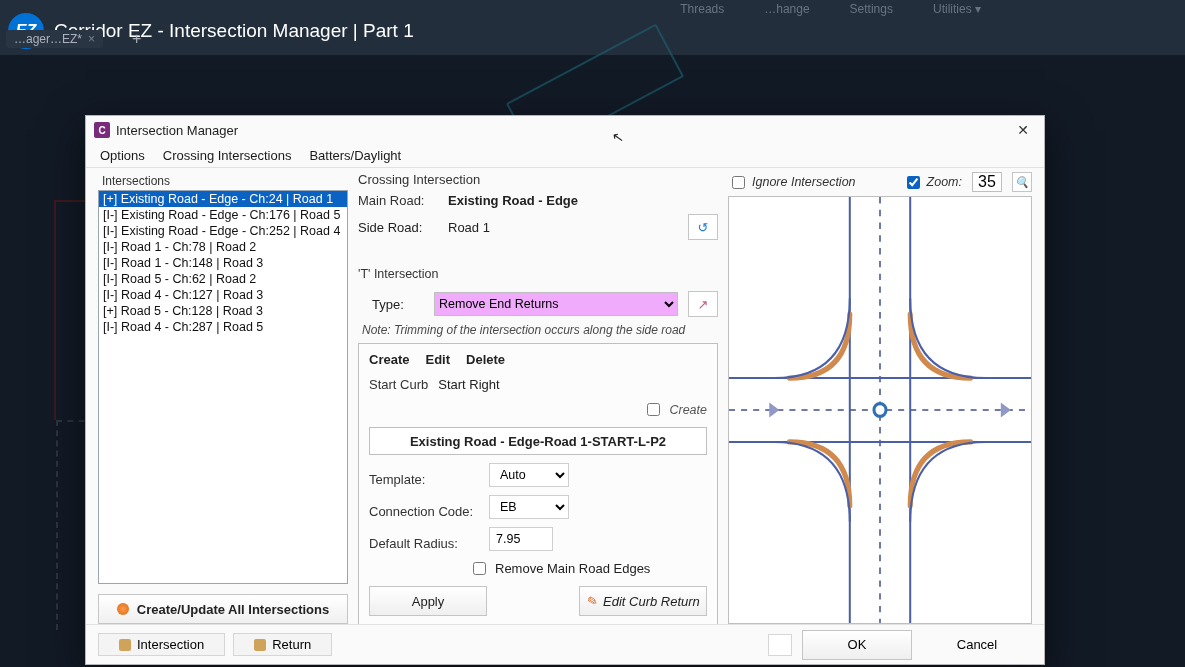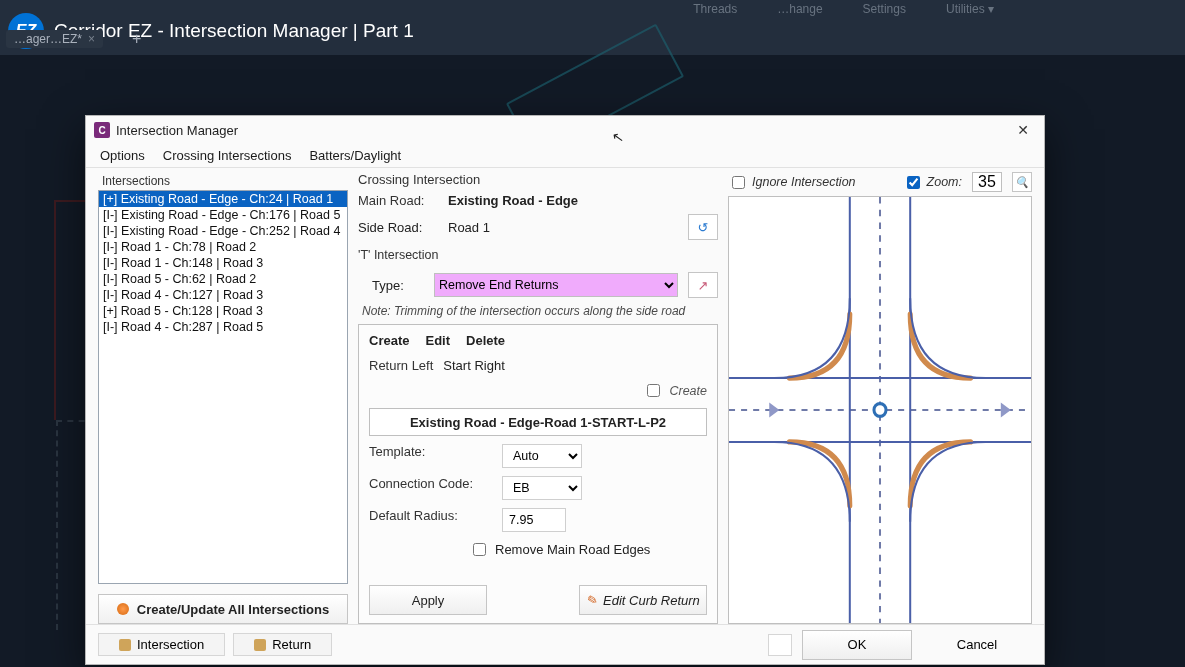--- a/index.html
+++ b/index.html
@@ -1,21 +1,21 @@
 <!DOCTYPE html>
 <html><head>
 <meta charset="utf-8">
 <style>
 * { box-sizing: border-box; font-family: "Segoe UI", Arial, sans-serif; }
 html,body { margin:0; padding:0; width:1185px; height:667px; overflow:hidden; background:#1a2230; }
 .app-bg { position:relative; width:1185px; height:667px; background:linear-gradient(180deg,#232e3d 0 55px,#121a26 55px 100%); }
 .topbar { position:absolute; top:0; left:0; right:0; height:62px; display:flex; align-items:center; color:#e8e8e8; }
 .ez-logo { width:36px; height:36px; border-radius:18px; background:#0072d6; color:#fff; font-weight:700; font-style:italic; display:flex; align-items:center; justify-content:center; margin:0 10px 0 8px; font-size:16px; }
 .title { font-size:19px; color:#fff; }
-.ribbon-labels { position:absolute; top:2px; right:191px; color:#7f8a97; font-size:12px; display:flex; gap:40px; }
+.ribbon-labels { position:absolute; top:2px; right:204px; color:#7f8a97; font-size:12px; display:flex; gap:40px; }
 .ribbon-labels span { opacity:.75; }
 .tab-strip { position:absolute; top:30px; left:6px; display:flex; align-items:center; gap:23px; color:#aab2bd; font-size:12px; }
 .tab-strip .tab { background:#2a3543; padding:2px 8px; border-radius:3px; display:flex; align-items:center; gap:6px; }
 .tab-strip .x { cursor:pointer; opacity:.6; }
 .tab-strip .plus { font-size:16px; padding:0 6px; cursor:pointer; }
 
 
 .bg-road { position:absolute; pointer-events:none; }
 .bg-road.top { top:60px; left:510px; width:170px; height:60px; border:2px solid #1c5f6d; transform:rotate(-28deg); border-radius:2px; opacity:.65; }
 .bg-road.left1 { top:200px; left:54px; width:40px; height:220px; border-left:2px solid #5a1d1d; border-top:2px solid #5a1d1d; opacity:.6; }
@@ -40,36 +40,36 @@
 .create-all { margin-top:10px; height:30px; border:1px solid #c5c5c5; background:linear-gradient(#fff,#f0f0f0); display:flex; align-items:center; justify-content:center; gap:8px; font-size:13px; font-weight:600; color:#222; cursor:pointer; }
 .create-all .ic { width:12px; height:12px; border-radius:6px; background:radial-gradient(circle,#ff9a4a,#d66a12); }
 
 .col-mid { width:360px; display:flex; flex-direction:column; gap:6px; font-size:13px; color:#222; }
 .col-mid .hdr { font-size:13px; color:#333; }
 .kv { display:flex; align-items:center; gap:10px; }
 .kv .k { width:80px; color:#333; }
 .kv .v { font-weight:600; }
 .side-row { display:flex; align-items:center; gap:10px; }
 .side-row .btn-ic { margin-left:auto; width:30px; height:26px; border:1px solid #c5c5c5; background:#fff; cursor:pointer; display:flex; align-items:center; justify-content:center; color:#2b7bd1; }
-.t-int { margin-top:2px; font-size:12.5px; color:#333; }
+.t-int { margin-top:21px; font-size:12.5px; color:#333; }
 .type-row { display:flex; align-items:center; gap:10px; margin-left:14px; margin-top:4px; }
 .type-row .k { width:52px; }
 .type-row select { flex:1; height:24px; font-size:12.5px; border:1px solid #bfbfbf; background:#f0abfc; }
 .type-row .btn-ic { width:30px; height:26px; border:1px solid #c5c5c5; background:#fff; cursor:pointer; color:#c85a78; display:flex; align-items:center; justify-content:center; }
 .note { font-size:12px; font-style:italic; color:#4a4a4a; margin-left:4px; }
 
 .mid-panel { flex:1; border:1px solid #bfbfbf; background:#fcfcfc; padding:8px 10px; display:flex; flex-direction:column; gap:8px; }
 .mid-tabs { display:flex; gap:16px; font-weight:600; font-size:13px; }
 .mid-tabs span { cursor:pointer; }
 .start-tabs { display:flex; gap:10px; font-size:13px; margin-top:2px; }
 .start-tabs .lab { color:#333; }
 .create-chk { display:flex; align-items:center; gap:6px; font-size:12.5px; font-style:italic; color:#555; justify-content:flex-end; }
 .create-chk input { width:13px; height:13px; }
 .combo { height:28px; border:1px solid #bfbfbf; background:#fff; display:flex; align-items:center; justify-content:center; font-size:13px; font-weight:600; color:#222; }
-.field { display:flex; align-items:flex-start; gap:23px; font-size:13px; }
+.field { display:flex; align-items:flex-end; gap:10px; font-size:13px; }
 .field .k { width:110px; color:#333; }
 .field select,.field input[type=text] { height:24px; border:1px solid #cfcfcf; background:#fff; font-size:12.5px; padding:0 6px; }
 .field select { width:80px; }
 .field input[type=text] { width:64px; }
 .chk-row { display:flex; align-items:center; gap:6px; font-size:13px; margin-left:100px; }
 .mid-actions { display:flex; align-items:center; gap:20px; margin-top:auto; }
 .btn { height:30px; border:1px solid #c5c5c5; background:linear-gradient(#fff,#efefef); font-size:13px; cursor:pointer; display:flex; align-items:center; justify-content:center; }
 .btn.apply { width:118px; }
 .btn.edit-curb { width:128px; margin-left:auto; font-style:italic; gap:6px; }
 .btn.edit-curb .ic { color:#d46a2a; transform:rotate(-20deg); display:inline-block; }
@@ -182,21 +182,21 @@
         </div>
         <div class="note">Note: Trimming of the intersection occurs along the side road</div>
 
         <div class="mid-panel">
           <div class="mid-tabs">
             <span>Create</span>
             <span>Edit</span>
             <span>Delete</span>
           </div>
           <div class="start-tabs">
-            <span class="lab">Return Left</span>
+            <span class="lab">Start Curb</span>
             <span>Start Right</span>
           </div>
           <div class="create-chk">
             <input type="checkbox" style="">
             <span>Create</span>
           </div>
           <div class="combo">Existing Road - Edge-Road 1-START-L-P2</div>
           <div class="field">
             <div class="k">Template:</div>
             <select><option>Auto</option></select>

